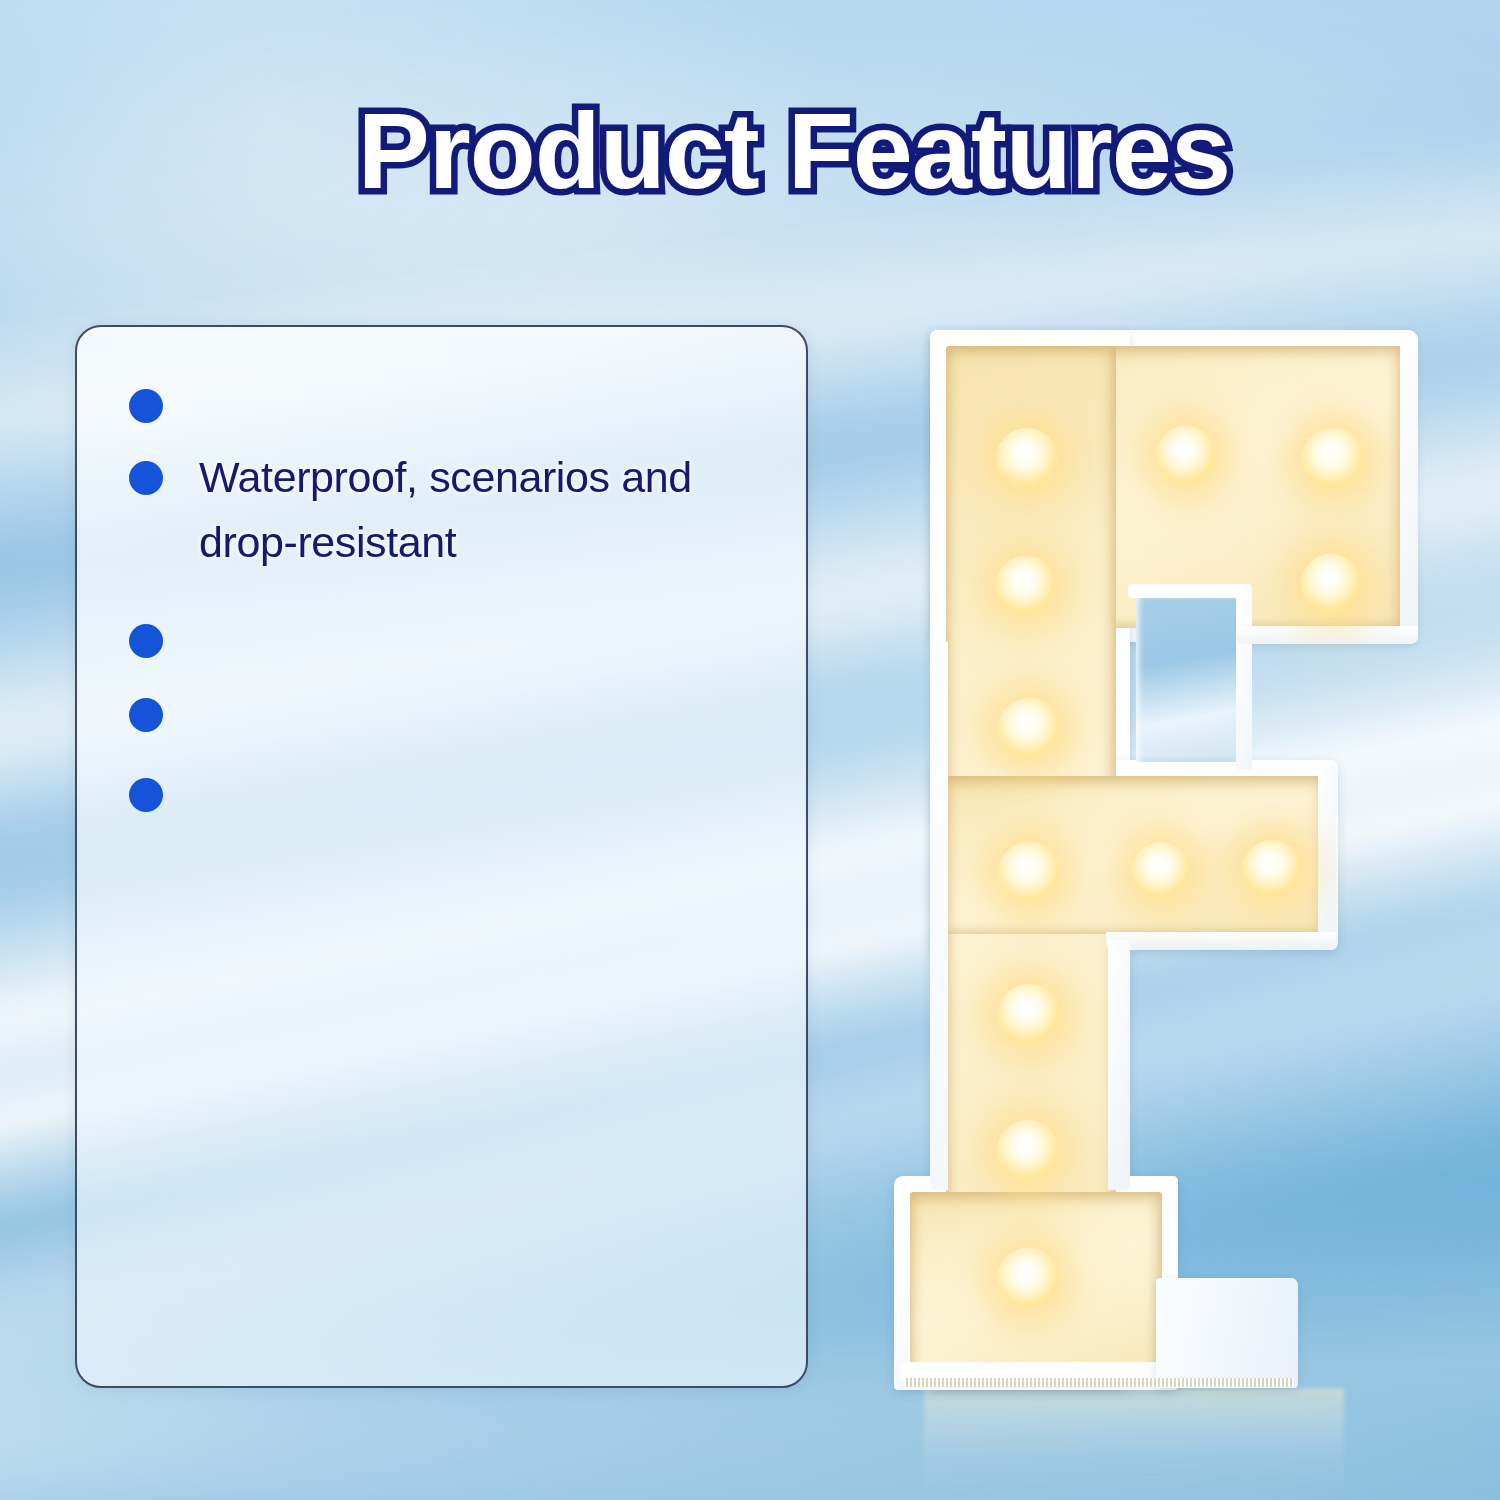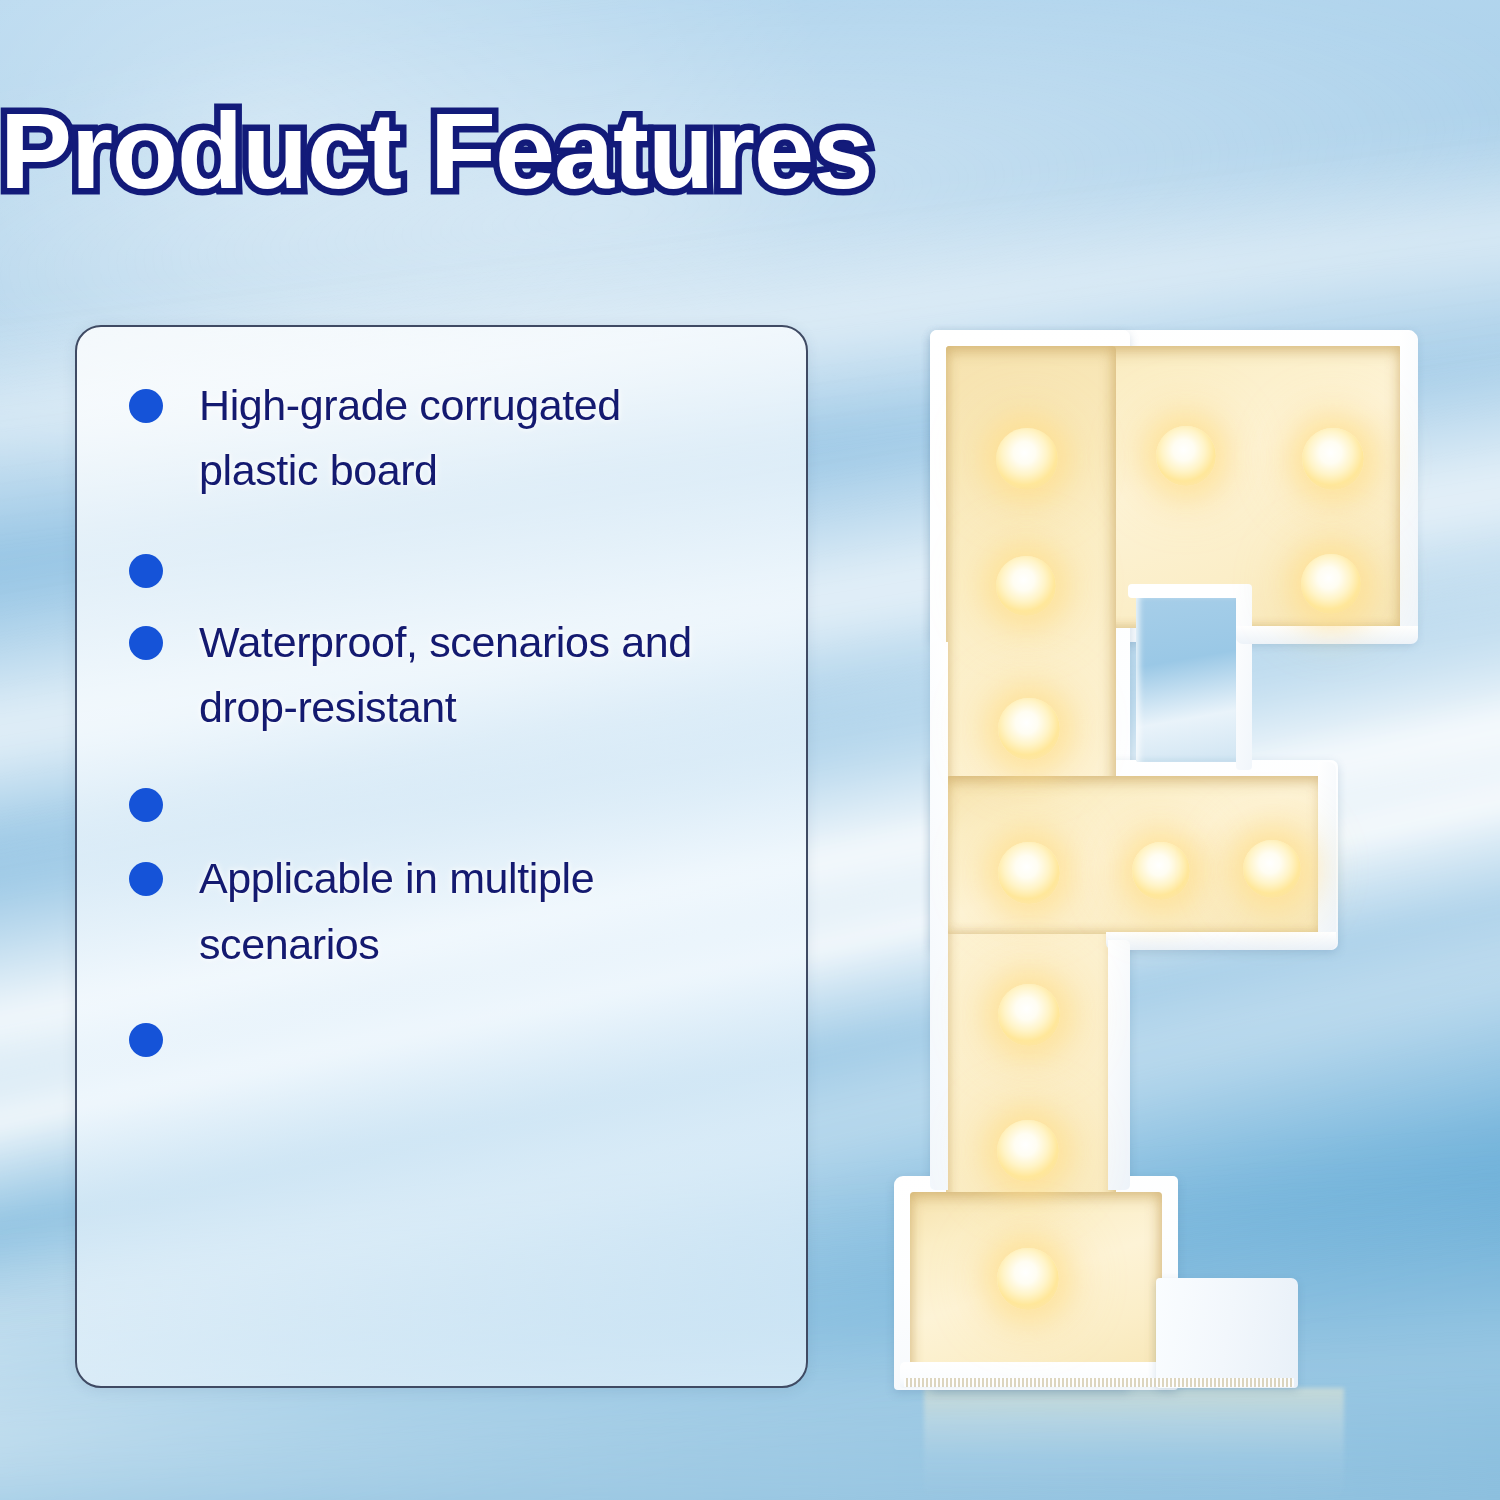--- a/index.html
+++ b/index.html
@@ -40,21 +40,21 @@
       transform:rotate(-3deg);filter:blur(28px);}
   .w8{left:-10%;top:90%;width:130%;height:22%;
       background:linear-gradient(180deg,rgba(255,255,255,0),rgba(255,255,255,.30),rgba(255,255,255,0));
       transform:rotate(2deg);filter:blur(30px);}
   .sheen{position:absolute;left:0;top:0;width:100%;height:100%;
       background:radial-gradient(ellipse 55% 40% at 18% 8%,rgba(255,255,255,.35),rgba(255,255,255,0) 68%);}
 
   
   #title{
     position:absolute;left:0;top:97px;width:1230px;
-    text-align:left;
+    text-align:right;
     font-size:108px;font-weight:bold;letter-spacing:-1px;
     line-height:1;
     color:#ffffff;
     -webkit-text-stroke:13px #131b7a;
     paint-order:stroke fill;
     text-shadow:0 0 3px rgba(19,27,122,.35);
     white-space:nowrap;
   }
 
   
@@ -156,44 +156,37 @@
   <div class="wave w4"></div>
   <div class="wave w5"></div>
   <div class="wave w6"></div>
   <div class="wave w7"></div>
   <div class="wave w8"></div>
 
   <div id="title">Product Features</div>
 
   <div id="panel">
 
-    <div class="feat r0">
-      <div class="dot"></div>
-      <div class="ftext">High-grade corrugated
-plastic board</div>
-    </div>
 
     <div class="feat r1">
       <div class="dot"></div>
     </div>
 
     <div class="feat r2">
       <div class="dot"></div>
       <div class="ftext">Waterproof, scenarios and
 drop-resistant</div>
     </div>
 
     <div class="feat r3">
       <div class="dot"></div>
     </div>
 
     <div class="feat r4">
       <div class="dot"></div>
-      <div class="ftext">Applicable in multiple
-scenarios</div>
     </div>
 
 
     <div class="feat r6">
       <div class="dot"></div>
     </div>
 
   </div>
 
   <div id="product">

